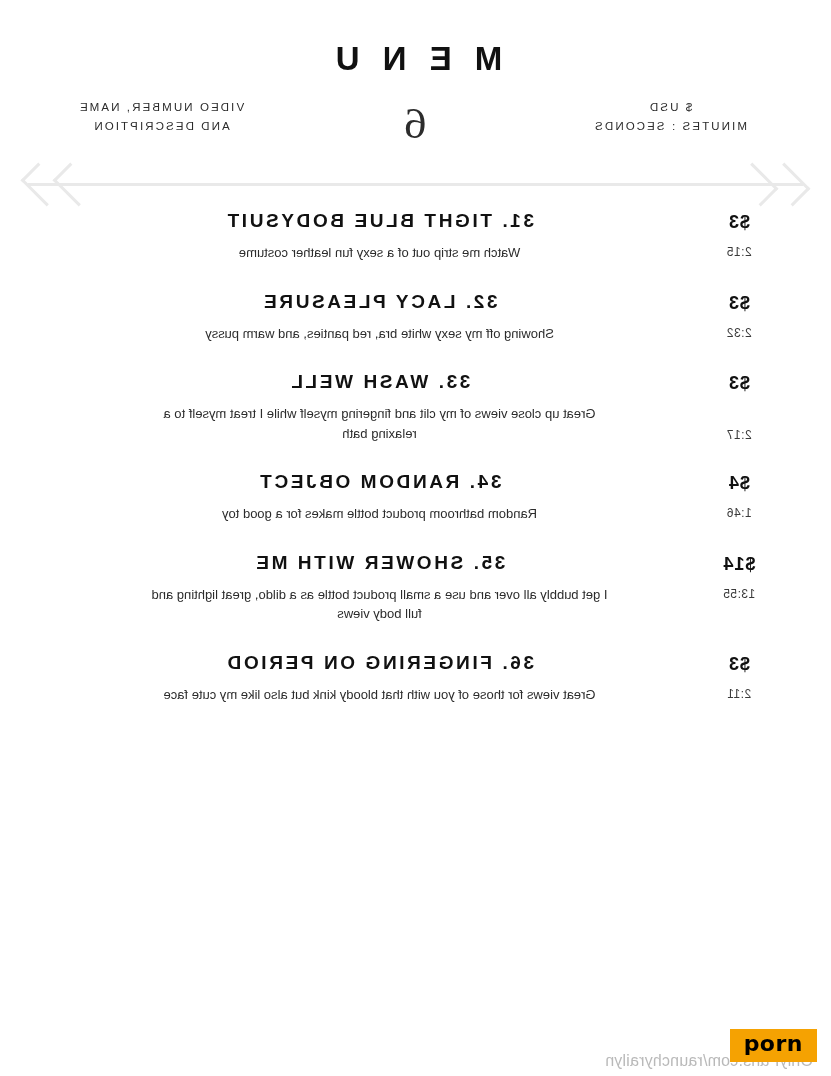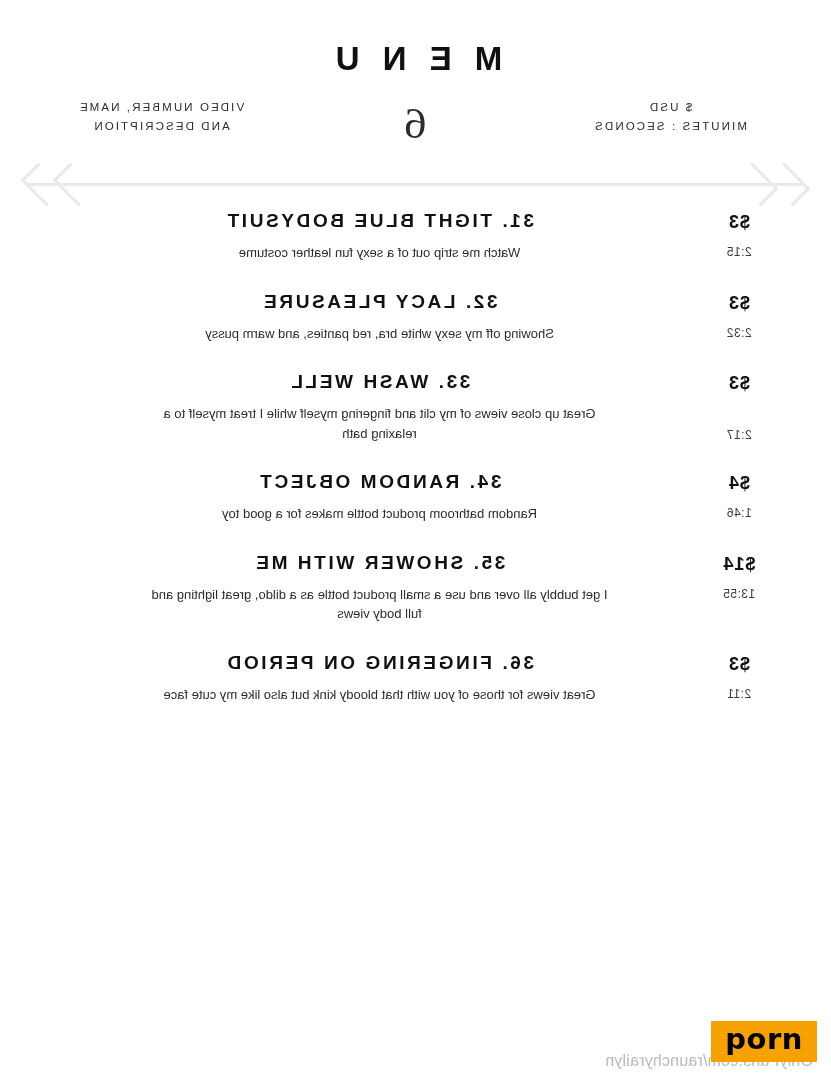--- a/index.html
+++ b/index.html
@@ -144,21 +144,21 @@
     color: #b9b9b9;
     letter-spacing: 0.2px;
   }
   
   .watermark {
     position: absolute;
     right: 14px;
     bottom: 14px;
     background: #f5a202;
     color: #000;
-    font-size: 29px;
+    font-size: 22px;
     font-weight: bold;
     letter-spacing: 0.5px;
     padding: 3px 14px 6px 14px;
     line-height: 1.1;
     font-family: "DejaVu Sans", sans-serif;
   }
 </style>
 </head>
 <body>
 

